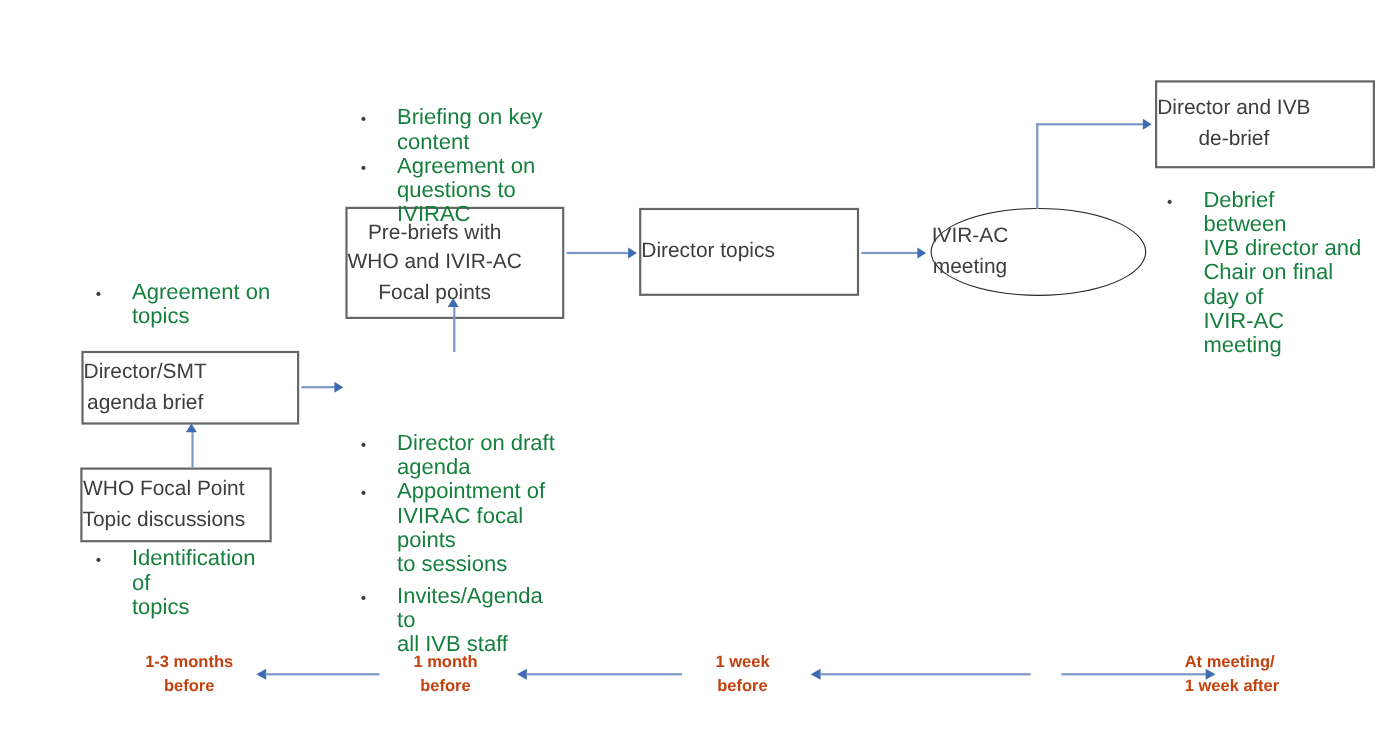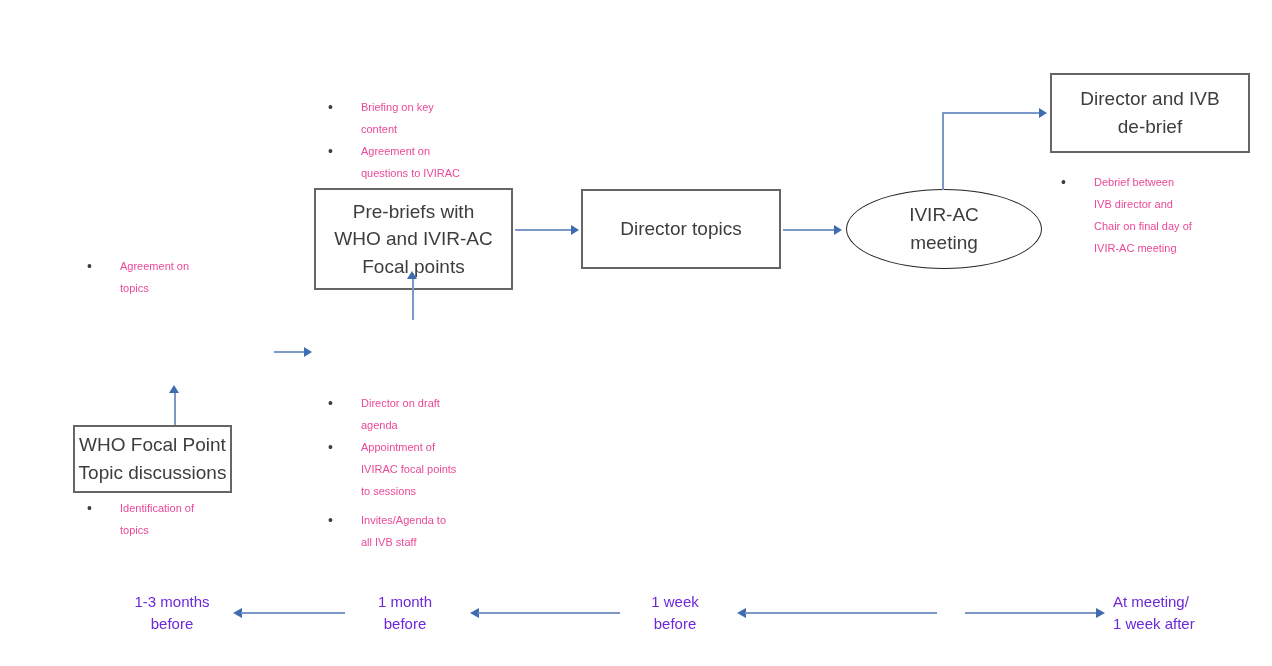--- a/index.html
+++ b/index.html
@@ -2,54 +2,58 @@
 <html><head>
 <meta charset="utf-8">
 <style>
   html,body{margin:0;padding:0;background:#fff;}
   .canvas{
     position:relative;width:1272px;height:666px;background:#ffffff;
     font-family:"Liberation Sans","DejaVu Sans",sans-serif;overflow:hidden;
   }
   .box{
     position:absolute;box-sizing:border-box;border:2px solid #666666;background:#ffffff;
-    display:flex;align-items:center;justify-content:center;text-align:center;
+    display:flex;align-items:center;text-align:center;
     font-size:19px;line-height:1.45;color:#3d3d3d;white-space:pre-line;
   }
   .ellipse{
     border:1.6px solid #262626;border-radius:50%;
   }
-  .notes{position:absolute;font-size:11px;color:#ec4899;}
+  .notes{position:absolute;font-size:20px;color:#15803d;}
   .bullet-item{display:flex;align-items:flex-start;}
   .dot{flex:none;width:33px;padding-left:3px;line-height:22px;color:#3d3d3d;}
   .dot::before{content:"\2022";font-size:14px;}
   .txt{white-space:pre-line;line-height:22px;}
   .gap-before{margin-top:7px;}
   .hline{position:absolute;height:2px;background:#7b98c8;}
   .vline{position:absolute;width:2px;background:#7b98c8;}
   .ah{position:absolute;width:0;height:0;}
   .ah-right{border-top:5px solid transparent;border-bottom:5px solid transparent;border-left:8px solid #3f6cb0;}
   .ah-left{border-top:5px solid transparent;border-bottom:5px solid transparent;border-right:9px solid #3f6cb0;}
   .ah-up{border-left:5px solid transparent;border-right:5px solid transparent;border-bottom:8px solid #3f6cb0;}
   .tl-label{
-    position:absolute;font-size:15px;font-weight:normal;color:#6d28d9;
+    position:absolute;font-size:15px;font-weight:bold;color:#c2410c;
     text-align:center;white-space:pre-line;line-height:22px;
   }
   .tl-left{text-align:left;}
 </style>
 </head>
 <body>
 
 <div class="canvas">
 
-  <div class="box" style="left:73px;top:425px;width:159px;height:68px;">
+  <div class="box" style="left:73px;top:425px;width:174px;height:68px;">
     <span>WHO Focal Point
 Topic discussions</span>
   </div>
 
+  <div class="box" style="left:74px;top:319px;width:198px;height:67px;">
+    <span>Director/SMT
+agenda brief</span>
+  </div>
 
 
   <div class="box" style="left:314px;top:188px;width:199px;height:102px;">
     <span>Pre-briefs with
 WHO and IVIR-AC
 Focal points</span>
   </div>
 
   <div class="box" style="left:581px;top:189px;width:200px;height:80px;">
     <span>Director topics</span>
@@ -141,21 +145,21 @@
   <div class="vline" style="left:942px;top:112px;height:78px;"></div>
   <div class="hline" style="left:942px;top:112px;width:98px;"></div>
   <div class="ah ah-right" style="left:1039px;top:108px;"></div>
 
   <div class="tl-label" style="left:112px;top:591px;width:120px;">1-3 months
 before</div>
   <div class="tl-label" style="left:345px;top:591px;width:120px;">1 month
 before</div>
   <div class="tl-label" style="left:615px;top:591px;width:120px;">1 week
 before</div>
-  <div class="tl-label tl-left" style="left:1113px;top:591px;width:130px;">At meeting/
+  <div class="tl-label tl-left" style="left:1077px;top:591px;width:130px;">At meeting/
 1 week after</div>
 
   <div class="ah ah-left" style="left:233px;top:608px;"></div>
   <div class="hline" style="left:241px;top:612px;width:104px;"></div>
 
   <div class="ah ah-left" style="left:470px;top:608px;"></div>
   <div class="hline" style="left:478px;top:612px;width:142px;"></div>
 
   <div class="ah ah-left" style="left:737px;top:608px;"></div>
   <div class="hline" style="left:745px;top:612px;width:192px;"></div>

